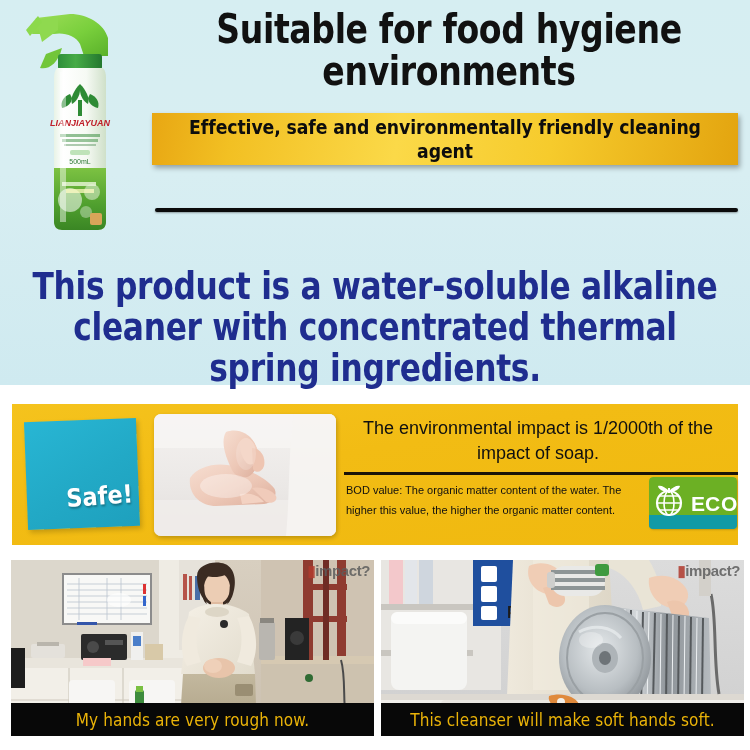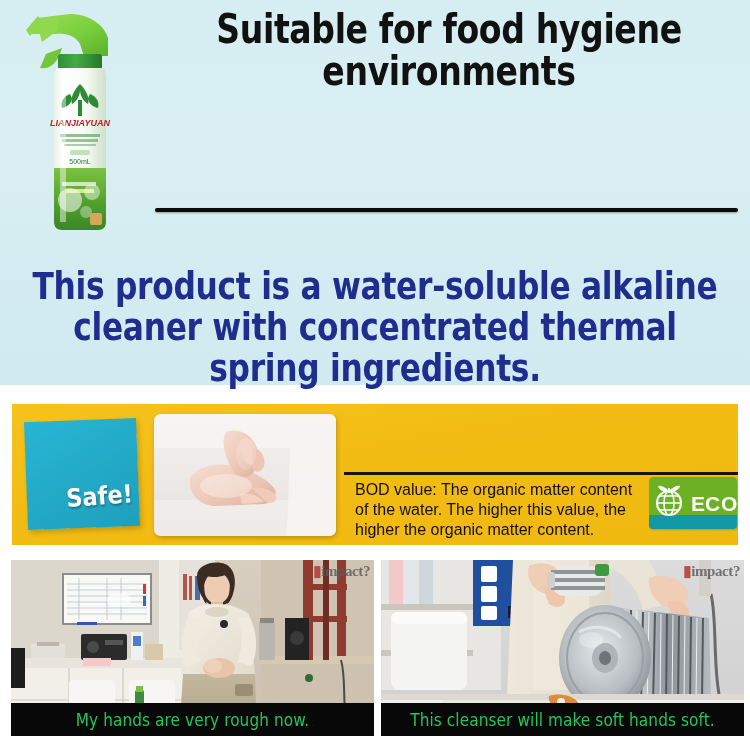--- a/index.html
+++ b/index.html
@@ -97,21 +97,21 @@
   .impact-head{
     position:absolute;left:332px;top:12px;width:388px;
     text-align:center;
     font-size:18px;line-height:25px;font-weight:normal;color:#101010;
   }
   .inner-rule{
     position:absolute;left:332px;top:68px;width:394px;height:3px;background:#1a1408;
   }
   .bod-text{
     position:absolute;left:334px;top:76px;width:290px;
-    font-size:16px;line-height:20px;color:#101010;text-align:left;margin-left:9px;
+    font-size:11px;line-height:20px;color:#101010;text-align:left;
   }
 
   .eco-logo{
     position:absolute;left:637px;top:73px;width:88px;height:52px;
     border-radius:4px;overflow:hidden;
     box-shadow:1px 1px 2px rgba(0,0,0,0.18);
   }
   .eco-logo svg{display:block;width:88px;height:52px;}
 
   
@@ -119,25 +119,25 @@
   .photo-left{left:11px;}
   .photo-right{left:381px;}
   .photo-panel svg.scene{display:block;width:363px;height:176px;}
 
   .caption-bar{
     position:absolute;left:0;bottom:0;width:363px;height:33px;
     background:#080808;display:flex;align-items:center;justify-content:center;
   }
   .caption-bar .cap{
     font-family:"Liberation Sans Narrow","DejaVu Sans Condensed","Liberation Sans",sans-serif;
-    font-size:17px;color:#22c55e;letter-spacing:0.1px;
+    font-size:17px;color:#eab308;letter-spacing:0.1px;
   }
   .watermark{
     position:absolute;right:4px;top:2px;
-    font-family:Liberation Serif, serif;
+    font-family:Liberation Sans, sans-serif;
     font-weight:bold;font-size:15px;color:#5d5d5d;opacity:0.85;
     letter-spacing:-0.4px;
   }
   .watermark .dot{color:#b03a2e;}
 </style>
 </head>
 <body>
 
 <div class="page">
 
@@ -203,20 +203,23 @@
         <rect x="44" y="174" width="34" height="4" fill="#eaf6d9" opacity="0.8"></rect>
         <rect x="48" y="181" width="28" height="4" fill="#fff9c4" opacity="0.75"></rect>
         <rect x="72" y="205" width="12" height="12" rx="2" fill="#d8a559"></rect>
 
         <path d="M42 64 L48 64 L48 214 L42 214 Z" fill="#ffffff" opacity="0.45"></path>
       </svg>
     </div>
 
     <div class="headline">Suitable for food hygiene environments</div>
 
+    <div class="yellow-banner">
+      <div class="bn-text">Effective, safe and environmentally friendly cleaning agent</div>
+    </div>
 
     <div class="rule"></div>
 
     <div class="blue-statement">This product is a water-soluble alkaline cleaner with concentrated thermal spring ingredients.</div>
   </div>
 
   <div class="yellow-box">
 
     <div class="safe-card">
       <div class="safe-txt">Safe!</div>
@@ -251,20 +254,21 @@
         <path d="M98 34 C106 34 112 42 110 52 C108 58 102 60 99 55 Z" fill="#eec5b2"></path>
 
         <ellipse cx="72" cy="72" rx="26" ry="12" fill="#ffffff" opacity="0.35"></ellipse>
         <ellipse cx="92" cy="40" rx="10" ry="16" fill="#ffffff" opacity="0.18"></ellipse>
 
         <path d="M140 0 L182 0 L182 122 L132 122 C136 80 134 36 140 0 Z" fill="#f6f4f2" opacity="0.9"></path>
       </svg>
 
     </div>
 
+    <div class="impact-head">The environmental impact is 1/2000th of the impact of soap.</div>
     <div class="inner-rule"></div>
     <div class="bod-text">BOD value: The organic matter content of the water. The higher this value, the higher the organic matter content.</div>
 
     <div class="eco-logo">
       <svg viewBox="0 0 88 52" xmlns="http://www.w3.org/2000/svg">
         <rect x="0" y="0" width="88" height="52" rx="4" fill="#6cb024"></rect>
         <rect x="0" y="38" width="88" height="14" fill="#119aa6"></rect>
 
         <circle cx="20" cy="26" r="12" fill="none" stroke="#ffffff" stroke-width="2.2"></circle>
         <ellipse cx="20" cy="26" rx="5" ry="12" fill="none" stroke="#ffffff" stroke-width="1.6"></ellipse>

